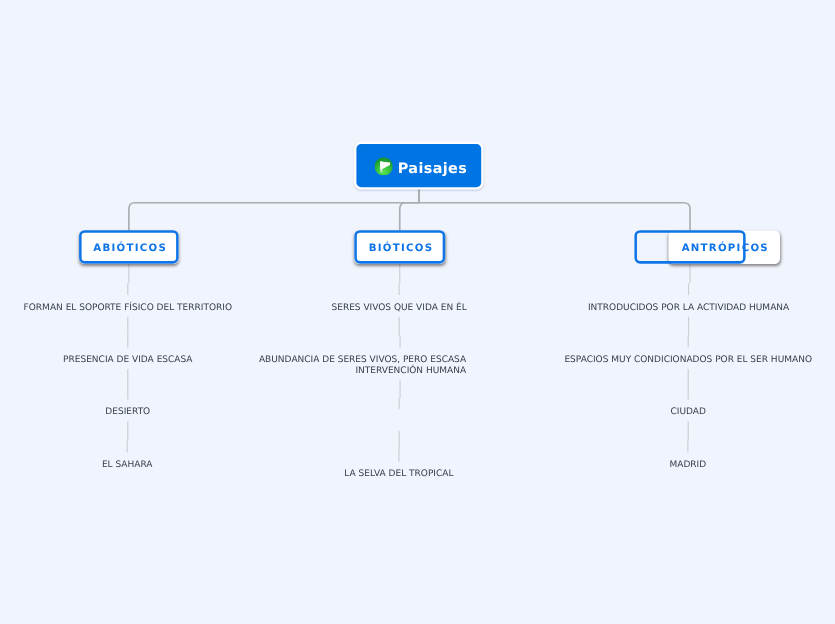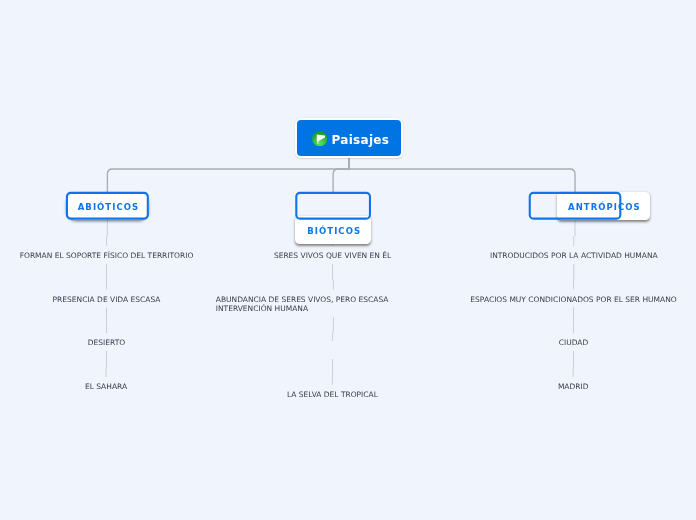--- a/index.html
+++ b/index.html
@@ -27,21 +27,21 @@
   .pill{border-radius:4.6px;background:#fff;
         display:flex;align-items:center;justify-content:center;
         box-shadow:0 1.5px 2.5px rgba(50,40,35,.55);}
   .pill .pill-label{color:#0f74e8;font-size:8.5px;font-weight:bold;letter-spacing:1.05px;
         line-height:10px;white-space:nowrap;text-indent:2.2px;position:relative;top:1.2px;}
 
   
   .leaf{color:#343c49;font-size:7.5px;line-height:9px;
         white-space:pre;padding-top:0.9px;}
   .leaf.c{text-align:center;}
-  .leaf.l{text-align:left;}
+  .leaf.l{text-align:right;}
 </style>
 </head>
 <body>
 
 <div id="stage">
 
   <svg id="links" viewBox="0 0 696 520">
       <path d="M349 156.8 V169 H112.575 Q107.375 169 107.375 174.2 V192.5" fill="none" stroke="#a9acb0" stroke-width="1.35" stroke-linecap="butt"></path>
       <path d="M349 156.8 V169 H338.325 Q333.125 169 333.125 174.2 V192.5" fill="none" stroke="#a9acb0" stroke-width="1.35" stroke-linecap="butt"></path>
       <path d="M349 156.8 V169 H569.8249999999999 Q575.025 169 575.025 174.2 V192.5" fill="none" stroke="#a9acb0" stroke-width="1.35" stroke-linecap="butt"></path>
@@ -92,31 +92,31 @@
           <stop offset="100%" stop-color="#ffffff" stop-opacity="0.35"></stop>
         </linearGradient>
       </defs>
       <circle cx="30" cy="30" r="29.6" fill="url(#gflag)"></circle>
       <path d="M19.1 14.2 h6.7 v36.2 h-6.7 z" fill="url(#gpole)"></path>
       <path d="M19.1 14.2 L51.1 17.6 L50.5 25.0 L25.8 38.7 L19.1 38.7 Z" fill="#ffffff"></path>
     </svg>
     <span class="root-label">Paisajes</span>
   </div>
 
-<div class="node pill" style="left: 65.9px; top: 191.85px; width: 82.95px; height: 27.85px; border-radius: 11px;">
+<div class="node pill" style="left: 65.9px; top: 191.85px; width: 82.95px; height: 27.85px;">
       <span class="pill-label">ABIÓTICOS</span>
     </div>
     <div class="node leaf c" style="left: -93.5px; top: 250.4px; width: 400px;">FORMAN EL SOPORTE FÍSICO DEL TERRITORIO</div>
     <div class="node leaf c" style="left: -93.5px; top: 294.1px; width: 400px;">PRESENCIA DE VIDA ESCASA</div>
     <div class="node leaf c" style="left: -93.5px; top: 337.5px; width: 400px;">DESIERTO</div>
     <div class="node leaf c" style="left: -94px; top: 381.5px; width: 400px;">EL SAHARA</div>
-    <div class="node pill" style="left: 295.25px; top: 191.85px; width: 75.75px; height: 27.85px; margin-top: 24px;">
+    <div class="node pill" style="left: 295.25px; top: 191.85px; width: 75.75px; height: 27.85px;">
       <span class="pill-label">BIÓTICOS</span>
     </div>
-    <div class="node leaf c" style="left: 132.6px; top: 250.4px; width: 400px;">SERES VIVOS QUE VIVEN EN ÉL</div>
+    <div class="node leaf c" style="left: 132.6px; top: 250.4px; width: 400px;">SERES VIVOS QUE VIDA EN ÉL</div>
     <div class="node leaf l" style="left: 215.8px; top: 294.3px;">ABUNDANCIA DE SERES VIVOS, PERO ESCASA
 INTERVENCIÓN HUMANA</div>
     <div class="node leaf c" style="left: 132.4px; top: 389.3px; width: 400px;">LA SELVA DEL TROPICAL</div>
     <div class="node pill" style="left: 557px; top: 191.85px; width: 92.65px; height: 27.85px;">
       <span class="pill-label">ANTRÓPICOS</span>
     </div>
     <div class="node leaf c" style="left: 373.8px; top: 250.4px; width: 400px;">INTRODUCIDOS POR LA ACTIVIDAD HUMANA</div>
     <div class="node leaf c" style="left: 373.5px; top: 293.9px; width: 400px;">ESPACIOS MUY CONDICIONADOS POR EL SER HUMANO</div>
     <div class="node leaf c" style="left: 373.5px; top: 337.6px; width: 400px;">CIUDAD</div>
     <div class="node leaf c" style="left: 373.2px; top: 381.4px; width: 400px;">MADRID</div>

